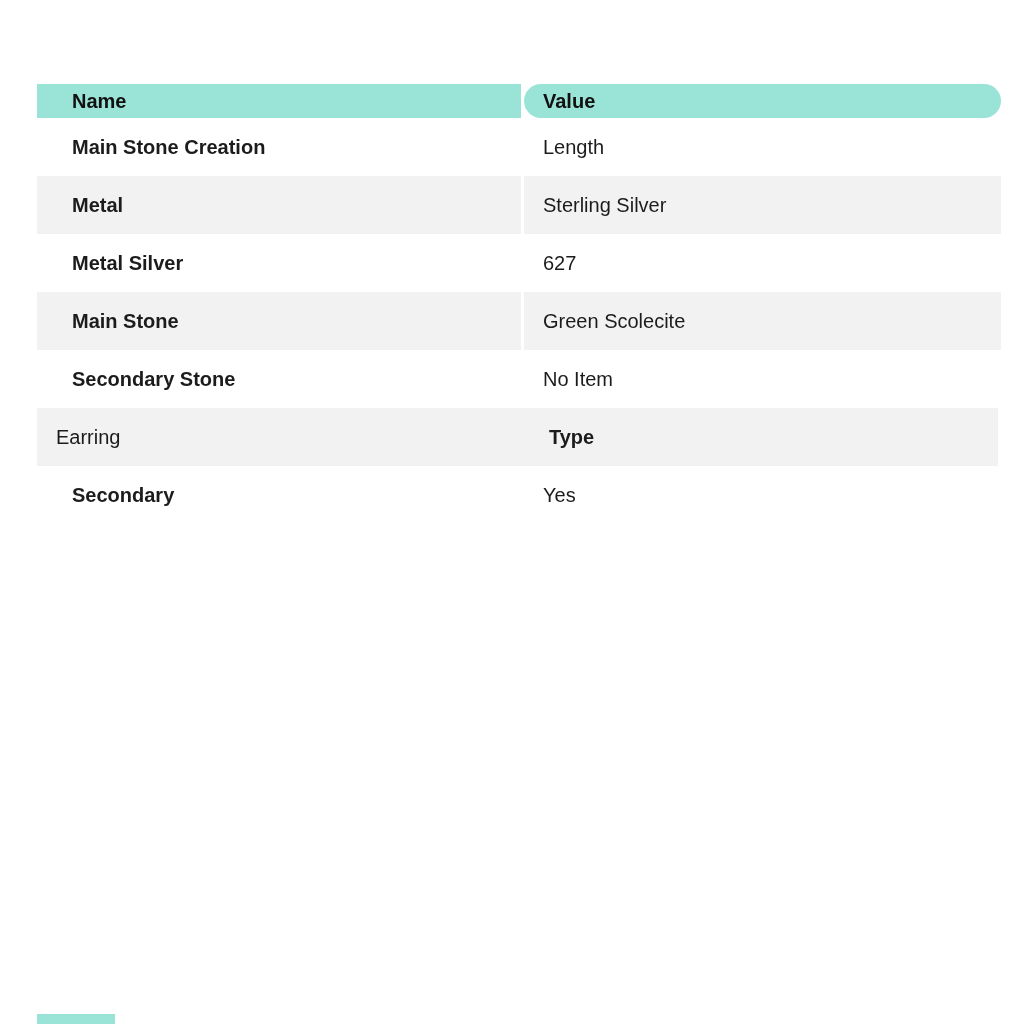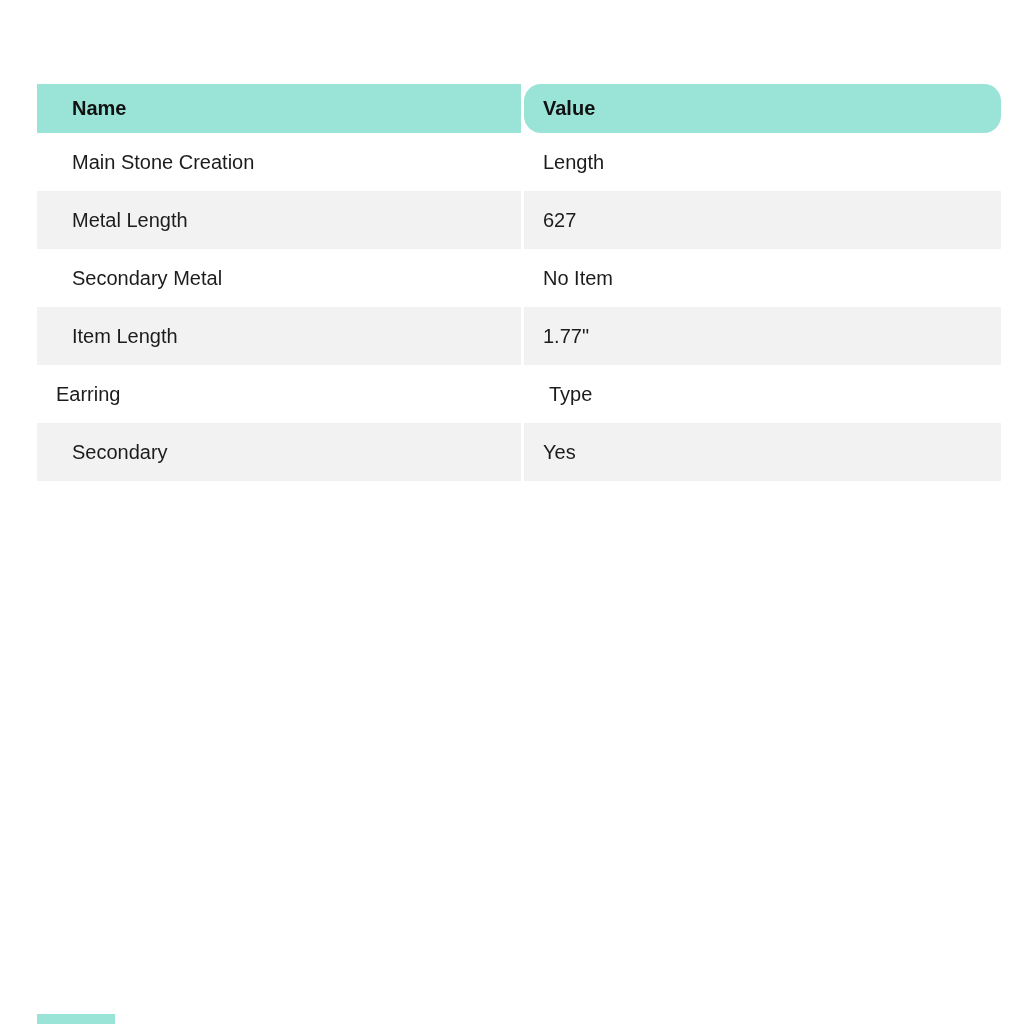--- a/index.html
+++ b/index.html
@@ -18,35 +18,36 @@
     position: absolute;
     left: 37px;
     top: 84px;
     width: 964px;
   }
   .row {
     display: flex;
     height: 58px;
   }
   .row.header {
-    height: 49px;
+    height: 34px;
   }
   .cell {
     display: flex;
     align-items: center;
     font-size: 20px;
     color: var(--text-color, #1c1c1c);
     box-sizing: border-box;
     white-space: nowrap;
     overflow: hidden;
   }
   .cell.name {
     flex: 0 0 487px;
     padding-left: 35px;
     border-right: 3px solid #ffffff;
+    font-weight: bold;
   }
   .cell.value {
     flex: 1;
     padding-left: 19px;
     border-radius: 17px;
   }
   .row.header .cell {
     background: var(--header-bg, #9ae3d7);
     font-weight: bold;
     color: #111111;
@@ -73,36 +74,40 @@
   <div class="row header">
     <div class="cell name">Name</div>
     <div class="cell value">Value</div>
   </div>
   <div id="rows">
   <div class="row">
     <div class="cell name">Main Stone Creation</div>
     <div class="cell value">Length</div>
   </div>
 
+  <div class="row">
+    <div class="cell name">Metal</div>
+    <div class="cell value">Sterling Silver</div>
+  </div>
 
   <div class="row">
-    <div class="cell name">Metal Length</div>
+    <div class="cell name">Metal Silver</div>
     <div class="cell value">627</div>
   </div>
 
+  <div class="row">
+    <div class="cell name">Main Stone</div>
+    <div class="cell value">Green Scolecite</div>
+  </div>
 
   <div class="row">
-    <div class="cell name">Secondary Metal</div>
+    <div class="cell name">Secondary Stone</div>
     <div class="cell value">No Item</div>
   </div>
 
-  <div class="row">
-    <div class="cell name">Item Length</div>
-    <div class="cell value">1.77"</div>
-  </div>
 
   <div class="row">
     <div class="cell value">Earring</div>
     <div class="cell name">Type</div>
   </div>
 
   <div class="row">
     <div class="cell name">Secondary</div>
     <div class="cell value">Yes</div>
   </div>

